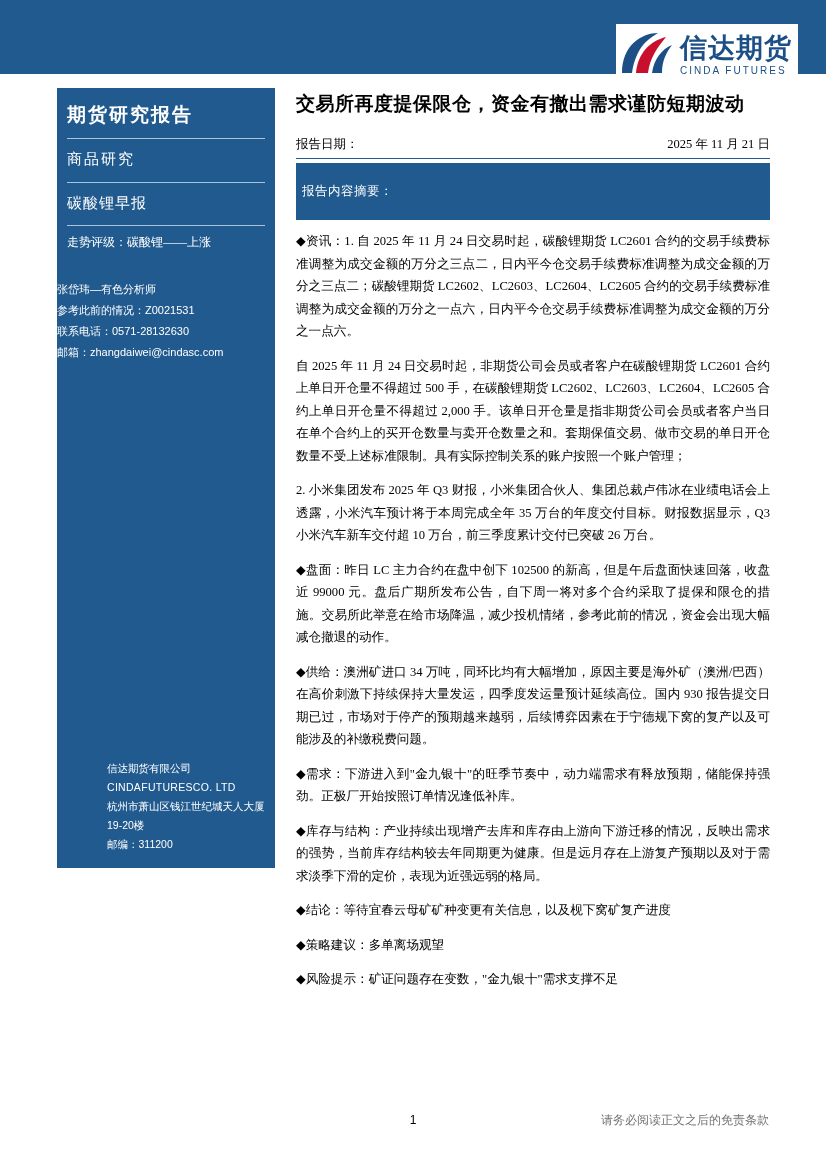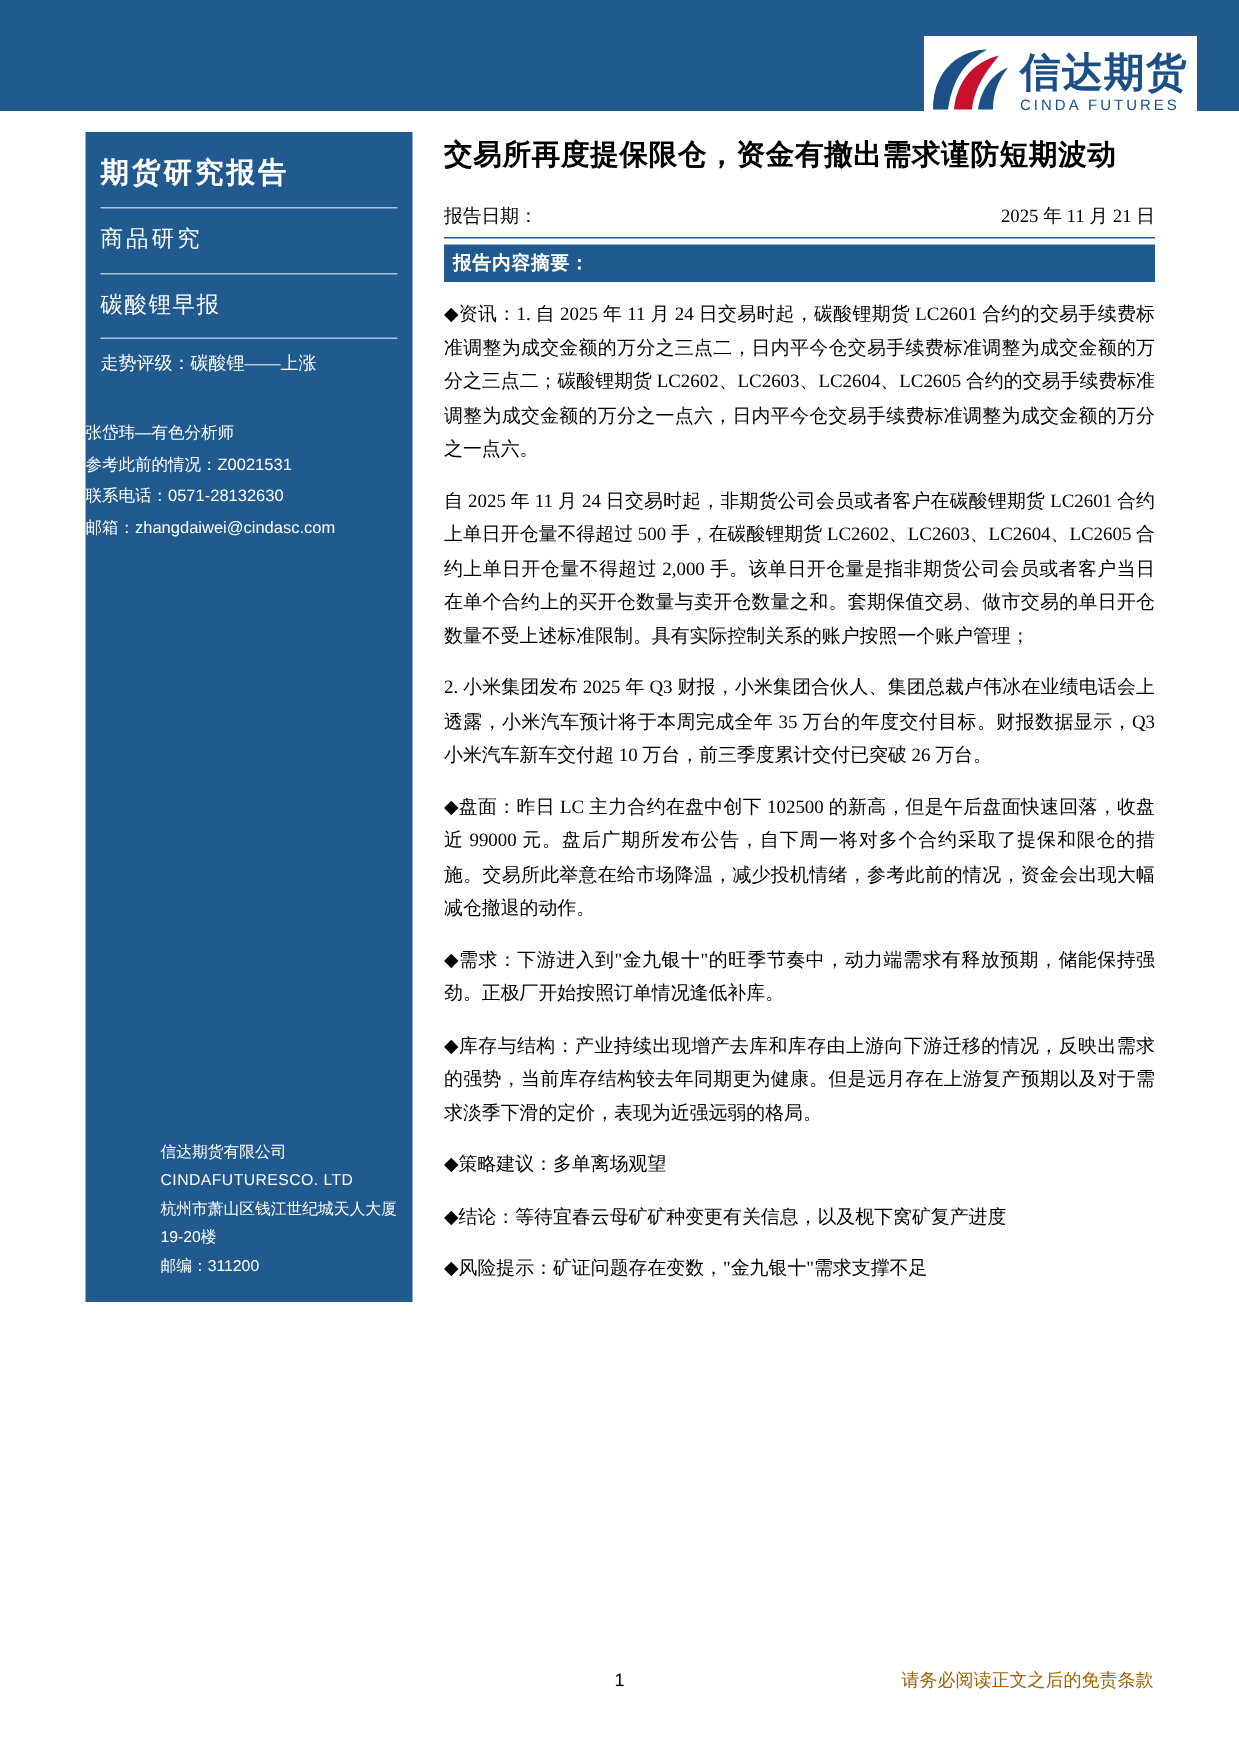--- a/index.html
+++ b/index.html
@@ -137,22 +137,22 @@
     justify-content: space-between;
     align-items: flex-start;
     font-size: 12.5px;
     border-bottom: 1px solid #215a8e;
     padding-bottom: 5px;
   }
   .summary-bar {
     background: #215a8e;
     color: #fff;
     font-size: 12.5px;
-    font-weight: bold;
-    padding: 4px 6px;
+    font-weight: normal;
+    padding: 20px 6px;
     margin-top: 4px;
     letter-spacing: 0.5px;
   }
   .body-text {
     font-size: 12.6px;
     line-height: 22.5px;
     text-align: justify;
     margin-top: 10px;
   }
   .para {
@@ -168,21 +168,21 @@
     bottom: 42px;
     text-align: center;
     font-size: 12px;
     font-family: "Liberation Sans", sans-serif;
   }
   .disclaimer {
     position: absolute;
     right: 57px;
     bottom: 40px;
     font-size: 12px;
-    color: #a16207;
+    color: #737373;
     text-align: center;
   }
 </style>
 </head>
 <body>
 
 <div class="top-band"></div>
 
 <div class="logo-wrap">
   <div class="logo-mark">
@@ -230,22 +230,23 @@
     <span>2025 年 11 月 21 日</span>
   </div>
 
   <div class="summary-bar">报告内容摘要：</div>
 
   <div class="body-text">
     <p class="para">◆资讯：1. 自 2025 年 11 月 24 日交易时起，碳酸锂期货 LC2601 合约的交易手续费标准调整为成交金额的万分之三点二，日内平今仓交易手续费标准调整为成交金额的万分之三点二；碳酸锂期货 LC2602、LC2603、LC2604、LC2605 合约的交易手续费标准调整为成交金额的万分之一点六，日内平今仓交易手续费标准调整为成交金额的万分之一点六。</p>
     <p class="para">自 2025 年 11 月 24 日交易时起，非期货公司会员或者客户在碳酸锂期货 LC2601 合约上单日开仓量不得超过 500 手，在碳酸锂期货 LC2602、LC2603、LC2604、LC2605 合约上单日开仓量不得超过 2,000 手。该单日开仓量是指非期货公司会员或者客户当日在单个合约上的买开仓数量与卖开仓数量之和。套期保值交易、做市交易的单日开仓数量不受上述标准限制。具有实际控制关系的账户按照一个账户管理；</p>
     <p class="para">2. 小米集团发布 2025 年 Q3 财报，小米集团合伙人、集团总裁卢伟冰在业绩电话会上透露，小米汽车预计将于本周完成全年 35 万台的年度交付目标。财报数据显示，Q3 小米汽车新车交付超 10 万台，前三季度累计交付已突破 26 万台。</p>
     <p class="para">◆盘面：昨日 LC 主力合约在盘中创下 102500 的新高，但是午后盘面快速回落，收盘近 99000 元。盘后广期所发布公告，自下周一将对多个合约采取了提保和限仓的措施。交易所此举意在给市场降温，减少投机情绪，参考此前的情况，资金会出现大幅减仓撤退的动作。</p>
+    <p class="para">◆供给：澳洲矿进口 34 万吨，同环比均有大幅增加，原因主要是海外矿（澳洲/巴西）在高价刺激下持续保持大量发运，四季度发运量预计延续高位。国内 930 报告提交日期已过，市场对于停产的预期越来越弱，后续博弈因素在于宁德规下窝的复产以及可能涉及的补缴税费问题。</p>
     <p class="para">◆需求：下游进入到"金九银十"的旺季节奏中，动力端需求有释放预期，储能保持强劲。正极厂开始按照订单情况逢低补库。</p>
     <p class="para">◆库存与结构：产业持续出现增产去库和库存由上游向下游迁移的情况，反映出需求的强势，当前库存结构较去年同期更为健康。但是远月存在上游复产预期以及对于需求淡季下滑的定价，表现为近强远弱的格局。</p>
+    <p class="para">◆结论：等待宜春云母矿矿种变更有关信息，以及枧下窝矿复产进度</p>
     <p class="para">◆策略建议：多单离场观望</p>
-    <p class="para">◆结论：等待宜春云母矿矿种变更有关信息，以及枧下窝矿复产进度</p>
     <p class="para">◆风险提示：矿证问题存在变数，"金九银十"需求支撑不足</p>
   </div>
 </div>
 
 <div class="page-num">1</div>
 <div class="disclaimer">请务必阅读正文之后的免责条款</div>
 
 </body></html>

